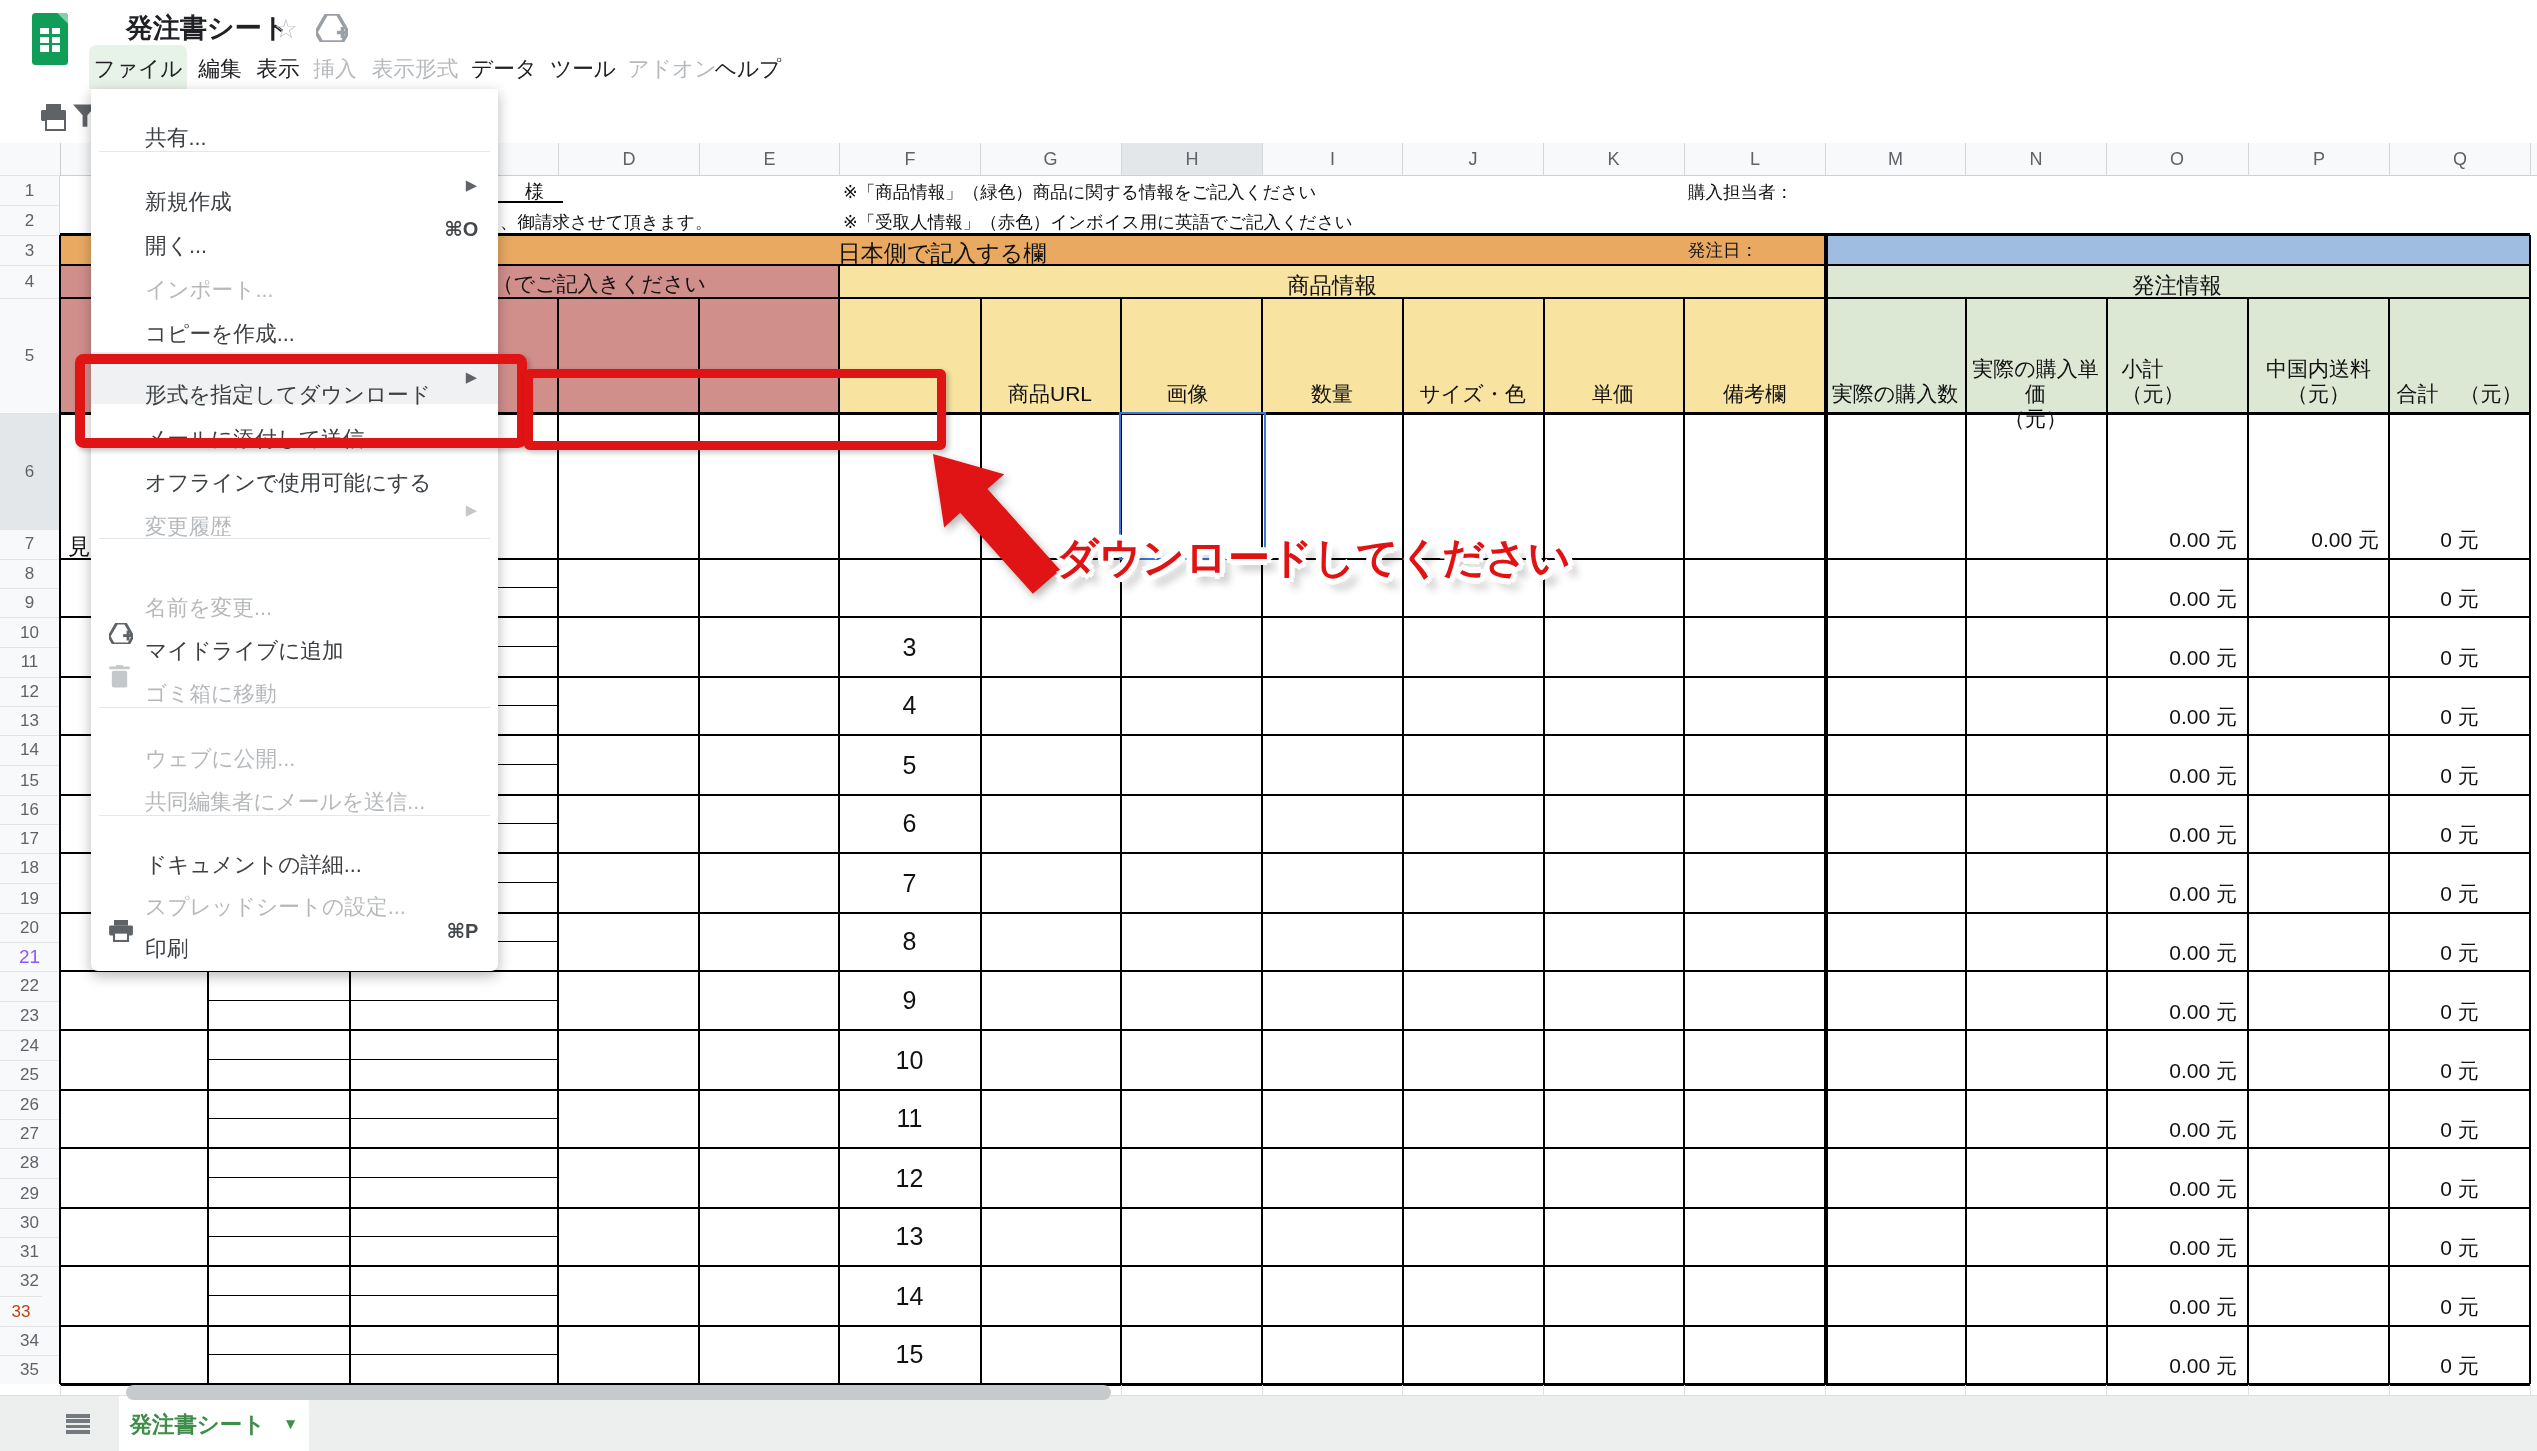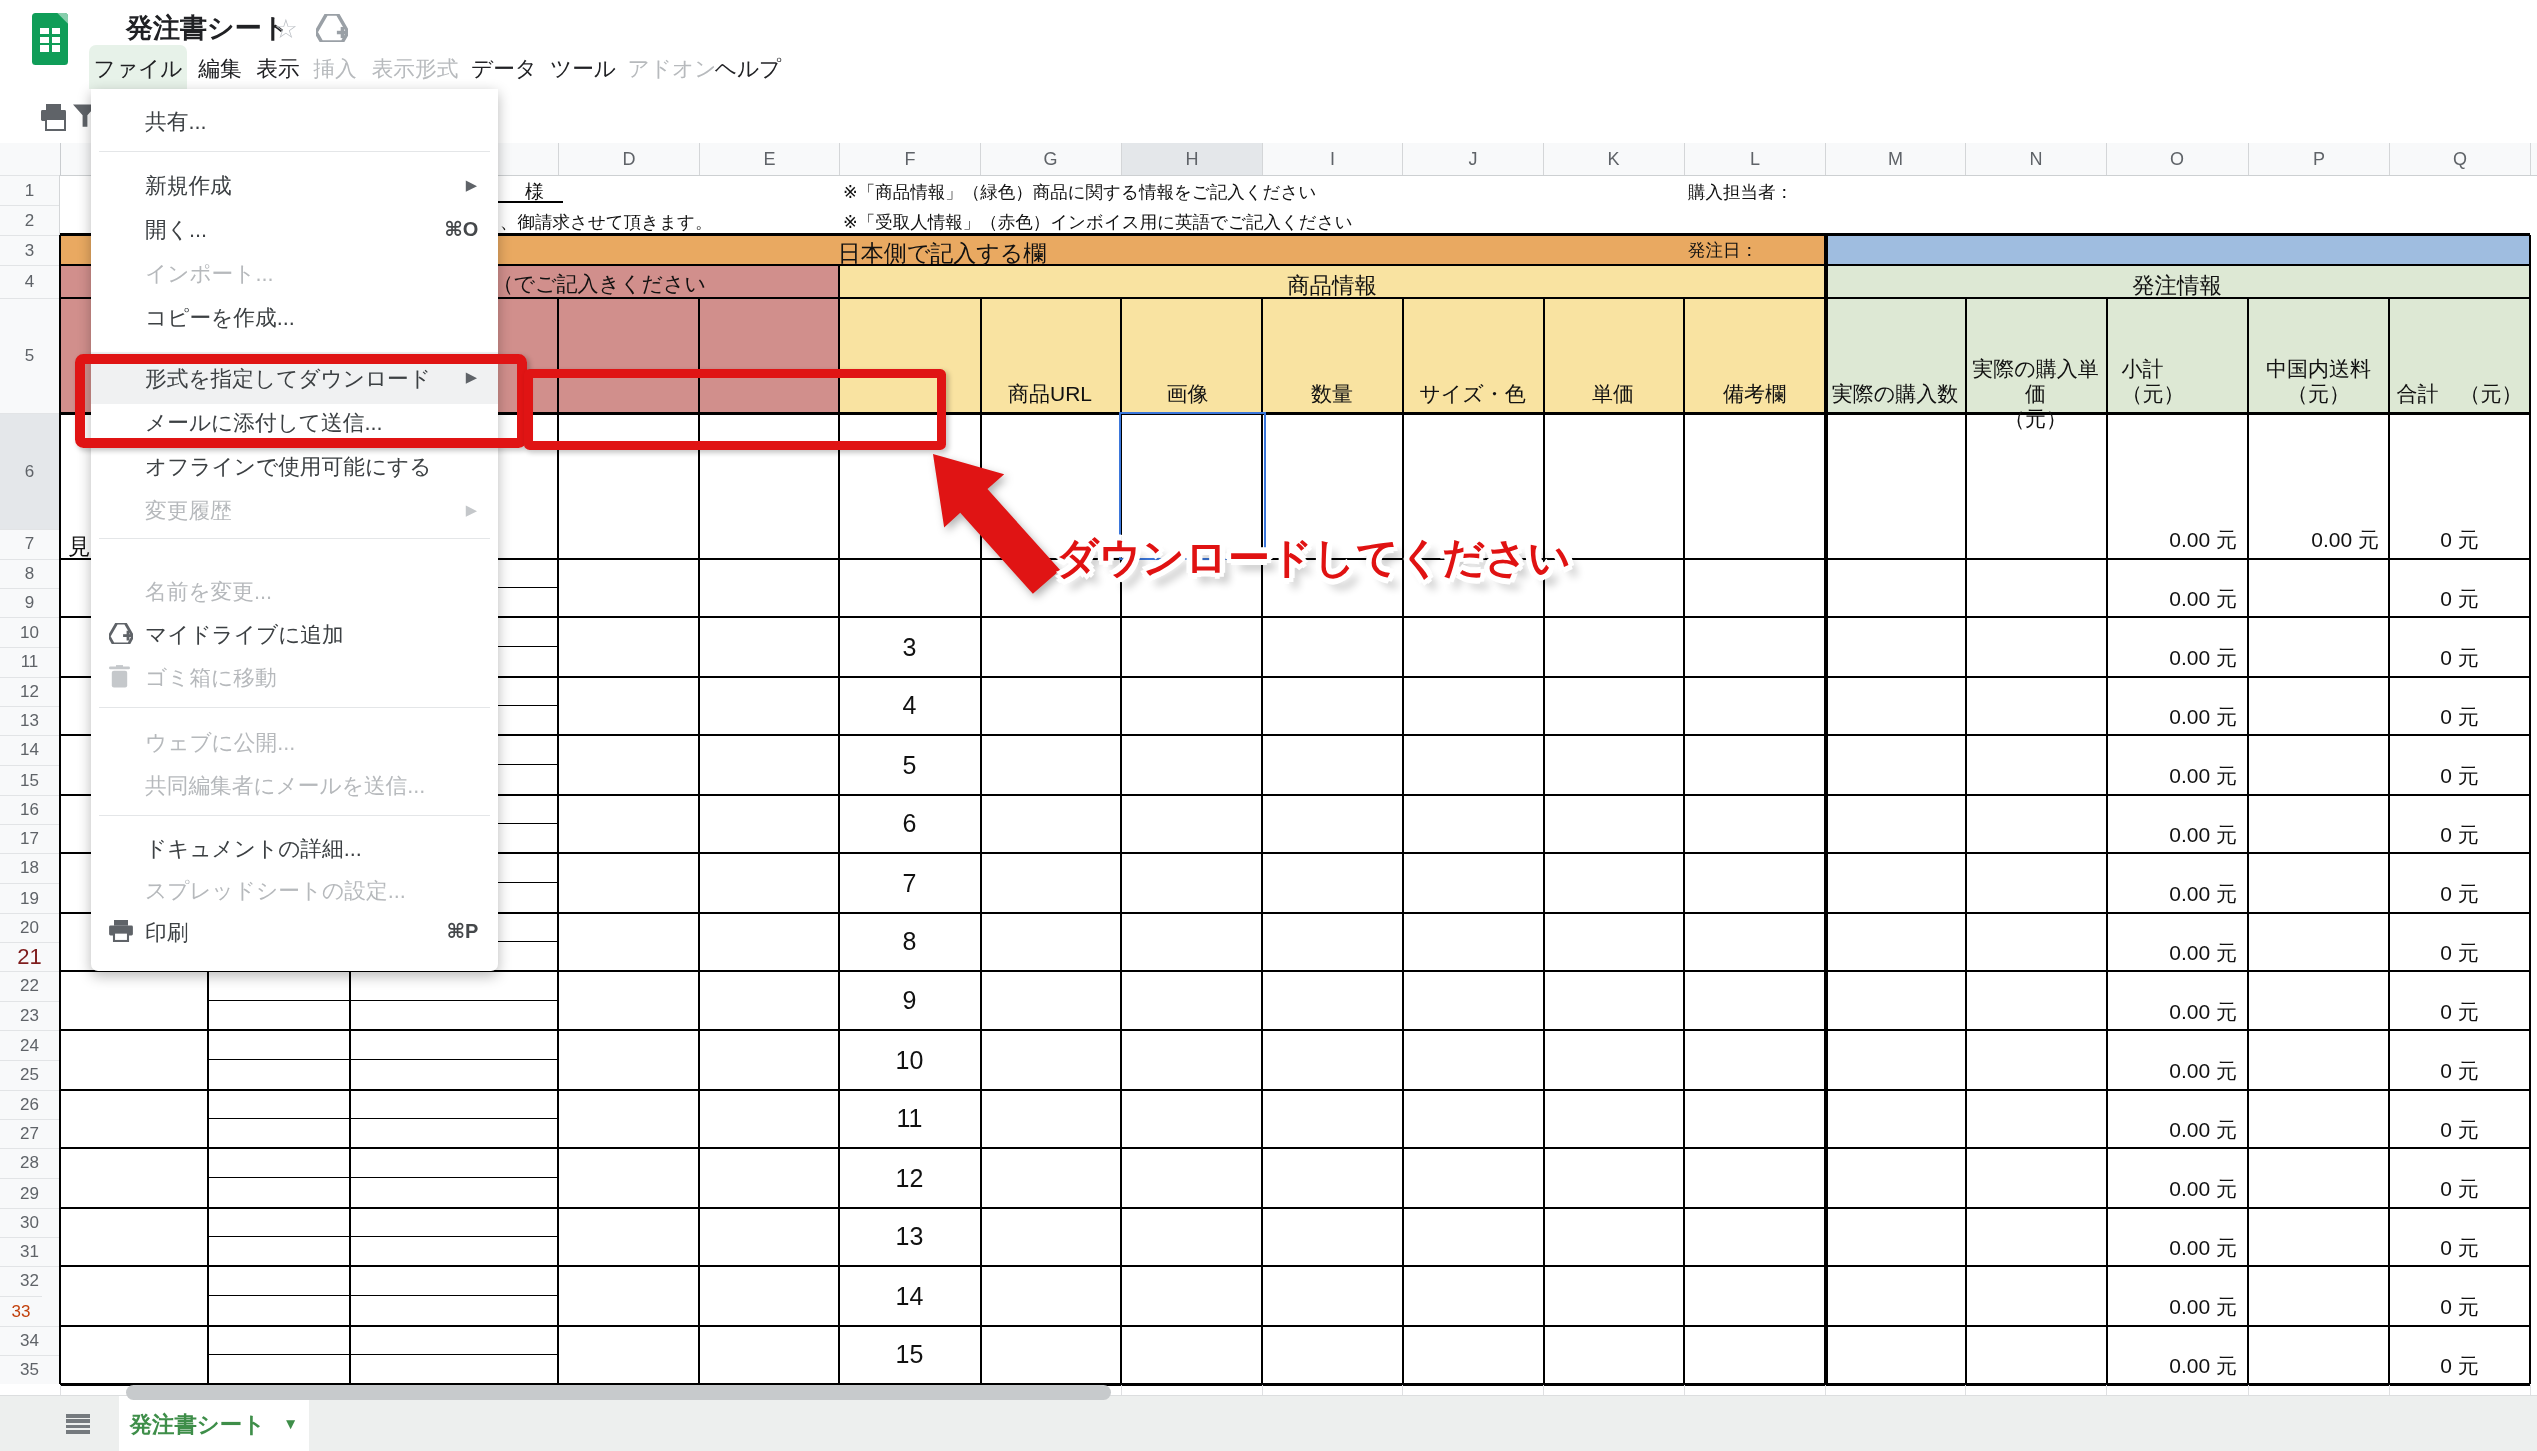--- a/index.html
+++ b/index.html
@@ -19,21 +19,21 @@
   #toolbar{left:0;top:89px;width:2538px;height:54px;background:#fff;border-bottom:1.4px solid #dadcdd;}
   
   #colheaders{left:0;top:143px;width:2538px;height:32px;background:#f8f9fa;border-bottom:1.4px solid #cdd0d2;}
   #corner{left:0;top:143px;width:60px;height:32px;background:#f8f9fa;border-right:1.4px solid #c9cccf;border-bottom:1.4px solid #cdd0d2;}
   #gutter{left:0;top:175px;width:59px;height:1209px;background:#f8f9fa;border-right:1.4px solid #d4d6d8;}
   
   #filemenu{left:91px;top:89px;width:407px;height:882px;background:#fff;border-radius:0 0 7px 7px;
             box-shadow:0 4.2px 14px rgba(0,0,0,.28);z-index:40;}
   #submenu{left:495px;top:372px;width:460px;height:278px;background:#fff;border-radius:7px;
            box-shadow:0 4.2px 14px rgba(0,0,0,.28);z-index:45;}
-  .mi-label{position:absolute;left:54px;font-size:21.7px;color:#3c4043;white-space:nowrap;}
+  .mi-label{position:absolute;left:54px;font-size:21.7px;color:#3c4043;white-space:nowrap;margin-top:16px;}
   .mi-label.dis{color:#b6b9bc;}
   .mi-sep{position:absolute;left:8.4px;width:391px;height:1.4px;background:#e4e6e8;}
   .mi-short{position:absolute;right:19.6px;font-size:20px;color:#45484b;font-weight:600;}
   .mi-arrow{position:absolute;right:21px;font-size:14.7px;color:#5f6368;}
   
   #redbox-main{left:75px;top:354px;width:432px;height:74px;border:10.5px solid #e01414;border-radius:8.4px;z-index:60;
                box-shadow:2.1px 2.8px 5.6px rgba(0,0,0,.22);}
   #redbox-sub{left:524px;top:369px;width:404px;height:63px;border:9px solid #e01414;border-radius:5.6px;z-index:60;
               box-shadow:2.1px 2.8px 5.6px rgba(0,0,0,.22);}
   #arrow-svg{left:0;top:0;z-index:60;filter:drop-shadow(3.5px 4.2px 4.2px rgba(0,0,0,.3));}
@@ -121,21 +121,21 @@
       <div style="position: absolute; left: 0px; top: 472px; width: 59px; height: 29px; border-top: 1.4px solid rgb(226, 228, 230); box-sizing: border-box; text-align: center; line-height: 28px; font-size: 17px; color: rgb(95, 99, 104); background: transparent;">11</div>
       <div style="position: absolute; left: 0px; top: 502px; width: 59px; height: 29px; border-top: 1.4px solid rgb(226, 228, 230); box-sizing: border-box; text-align: center; line-height: 28px; font-size: 17px; color: rgb(95, 99, 104); background: transparent;">12</div>
       <div style="position: absolute; left: 0px; top: 531px; width: 59px; height: 29px; border-top: 1.4px solid rgb(226, 228, 230); box-sizing: border-box; text-align: center; line-height: 28px; font-size: 17px; color: rgb(95, 99, 104); background: transparent;">13</div>
       <div style="position: absolute; left: 0px; top: 560px; width: 59px; height: 29px; border-top: 1.4px solid rgb(226, 228, 230); box-sizing: border-box; text-align: center; line-height: 28px; font-size: 17px; color: rgb(95, 99, 104); background: transparent;">14</div>
       <div style="position: absolute; left: 0px; top: 590px; width: 59px; height: 30px; border-top: 1.4px solid rgb(226, 228, 230); box-sizing: border-box; text-align: center; line-height: 29px; font-size: 17px; color: rgb(95, 99, 104); background: transparent;">15</div>
       <div style="position: absolute; left: 0px; top: 620px; width: 59px; height: 29px; border-top: 1.4px solid rgb(226, 228, 230); box-sizing: border-box; text-align: center; line-height: 28px; font-size: 17px; color: rgb(95, 99, 104); background: transparent;">16</div>
       <div style="position: absolute; left: 0px; top: 649px; width: 59px; height: 29px; border-top: 1.4px solid rgb(226, 228, 230); box-sizing: border-box; text-align: center; line-height: 28px; font-size: 17px; color: rgb(95, 99, 104); background: transparent;">17</div>
       <div style="position: absolute; left: 0px; top: 678px; width: 59px; height: 29px; border-top: 1.4px solid rgb(226, 228, 230); box-sizing: border-box; text-align: center; line-height: 28px; font-size: 17px; color: rgb(95, 99, 104); background: transparent;">18</div>
       <div style="position: absolute; left: 0px; top: 708px; width: 59px; height: 30px; border-top: 1.4px solid rgb(226, 228, 230); box-sizing: border-box; text-align: center; line-height: 29px; font-size: 17px; color: rgb(95, 99, 104); background: transparent;">19</div>
       <div style="position: absolute; left: 0px; top: 738px; width: 59px; height: 29px; border-top: 1.4px solid rgb(226, 228, 230); box-sizing: border-box; text-align: center; line-height: 28px; font-size: 17px; color: rgb(95, 99, 104); background: transparent;">20</div>
-      <div style="position: absolute; left: 0px; top: 767px; width: 59px; height: 29px; border-top: 1.4px solid rgb(226, 228, 230); box-sizing: border-box; text-align: center; line-height: 28px; font-size: 22px; color: #7f1d1d; background: transparent;">21</div>
+      <div style="position: absolute; left: 0px; top: 767px; width: 59px; height: 29px; border-top: 1.4px solid rgb(226, 228, 230); box-sizing: border-box; text-align: center; line-height: 28px; font-size: 19px; color: #8b5cf6; background: transparent;">21</div>
       <div style="position: absolute; left: 0px; top: 796px; width: 59px; height: 29px; border-top: 1.4px solid rgb(226, 228, 230); box-sizing: border-box; text-align: center; line-height: 28px; font-size: 17px; color: rgb(95, 99, 104); background: transparent;">22</div>
       <div style="position: absolute; left: 0px; top: 826px; width: 59px; height: 29px; border-top: 1.4px solid rgb(226, 228, 230); box-sizing: border-box; text-align: center; line-height: 28px; font-size: 17px; color: rgb(95, 99, 104); background: transparent;">23</div>
       <div style="position: absolute; left: 0px; top: 855px; width: 59px; height: 30px; border-top: 1.4px solid rgb(226, 228, 230); box-sizing: border-box; text-align: center; line-height: 29px; font-size: 17px; color: rgb(95, 99, 104); background: transparent;">24</div>
       <div style="position: absolute; left: 0px; top: 885px; width: 59px; height: 29px; border-top: 1.4px solid rgb(226, 228, 230); box-sizing: border-box; text-align: center; line-height: 28px; font-size: 17px; color: rgb(95, 99, 104); background: transparent;">25</div>
       <div style="position: absolute; left: 0px; top: 915px; width: 59px; height: 29px; border-top: 1.4px solid rgb(226, 228, 230); box-sizing: border-box; text-align: center; line-height: 28px; font-size: 17px; color: rgb(95, 99, 104); background: transparent;">26</div>
       <div style="position: absolute; left: 0px; top: 944px; width: 59px; height: 29px; border-top: 1.4px solid rgb(226, 228, 230); box-sizing: border-box; text-align: center; line-height: 28px; font-size: 17px; color: rgb(95, 99, 104); background: transparent;">27</div>
       <div style="position: absolute; left: 0px; top: 973px; width: 59px; height: 29px; border-top: 1.4px solid rgb(226, 228, 230); box-sizing: border-box; text-align: center; line-height: 28px; font-size: 17px; color: rgb(95, 99, 104); background: transparent;">28</div>
       <div style="position: absolute; left: 0px; top: 1003px; width: 59px; height: 30px; border-top: 1.4px solid rgb(226, 228, 230); box-sizing: border-box; text-align: center; line-height: 29px; font-size: 17px; color: rgb(95, 99, 104); background: transparent;">29</div>
       <div style="position: absolute; left: 0px; top: 1033px; width: 59px; height: 29px; border-top: 1.4px solid rgb(226, 228, 230); box-sizing: border-box; text-align: center; line-height: 28px; font-size: 17px; color: rgb(95, 99, 104); background: transparent;">30</div>
       <div style="position: absolute; left: 0px; top: 1062px; width: 59px; height: 29px; border-top: 1.4px solid rgb(226, 228, 230); box-sizing: border-box; text-align: center; line-height: 28px; font-size: 17px; color: rgb(95, 99, 104); background: transparent;">31</div>

